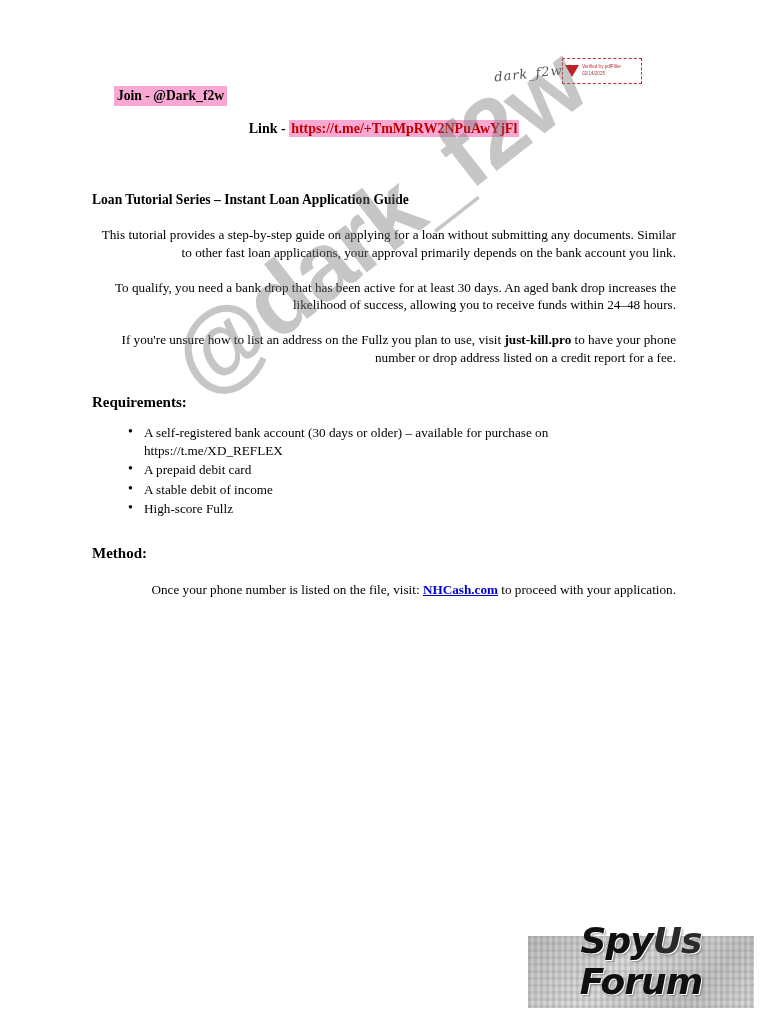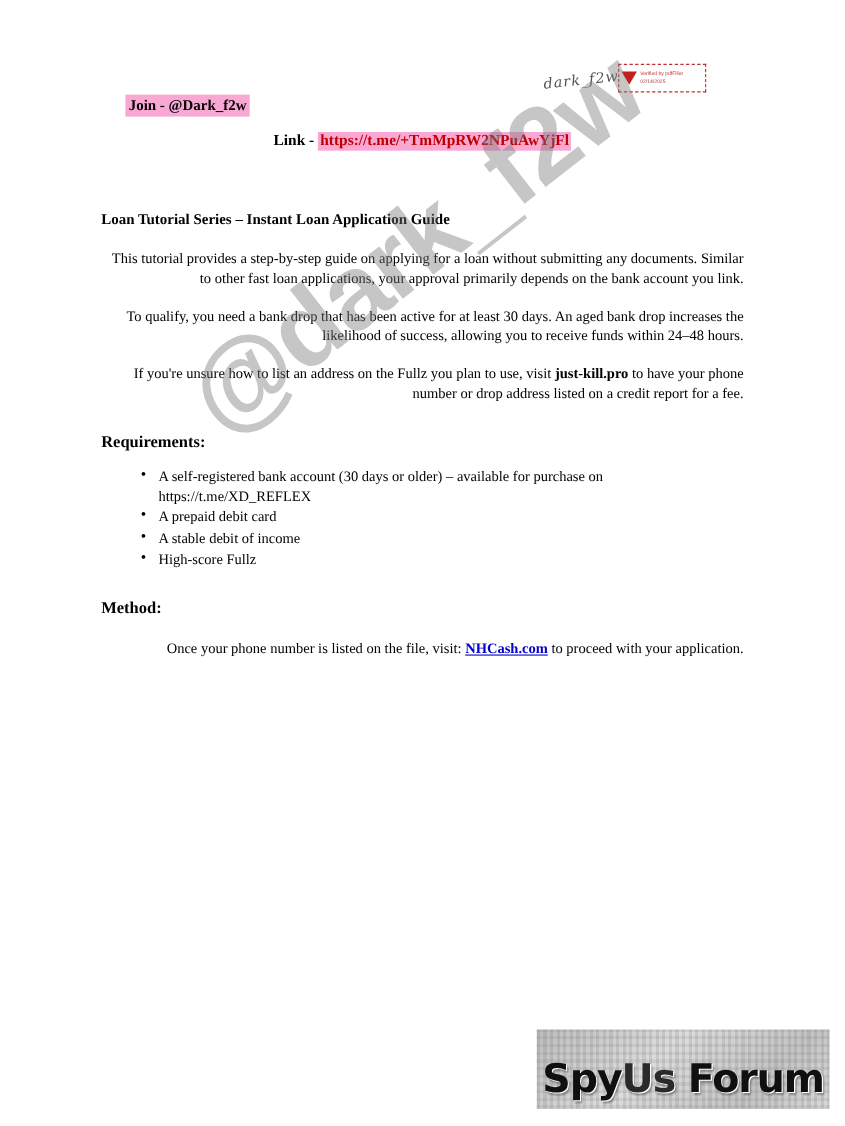--- a/index.html
+++ b/index.html
@@ -151,22 +151,23 @@
     white-space: nowrap;
     pointer-events: none;
     letter-spacing: -2px;
   }
 
   
   .forum-logo {
     position: absolute;
     right: 14px;
     bottom: 16px;
-    width: 266px;
+    width: 226px;
     height: 72px;
+    font-style: italic;
   }
   .forum-logo .bg {
     position: absolute;
     inset: 0;
     background:
       repeating-linear-gradient(90deg, rgba(40,40,40,0.30) 0 3px, rgba(120,120,120,0.18) 3px 6px),
       repeating-linear-gradient(0deg, rgba(60,60,60,0.25) 0 3px, rgba(160,160,160,0.12) 3px 7px),
       linear-gradient(135deg, #8a8a8a, #d8d8d8 40%, #9a9a9a 75%, #cfcfcf);
     opacity: 0.55;
   }

